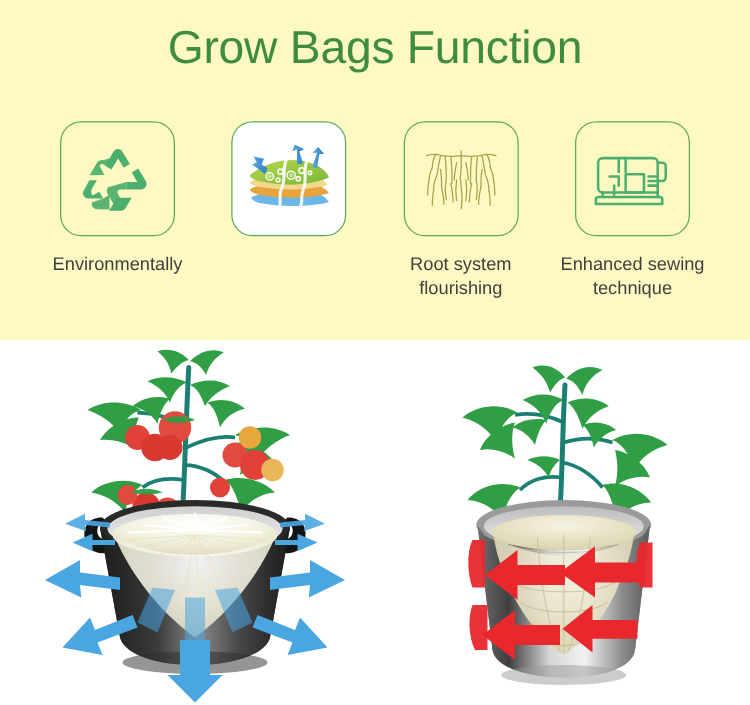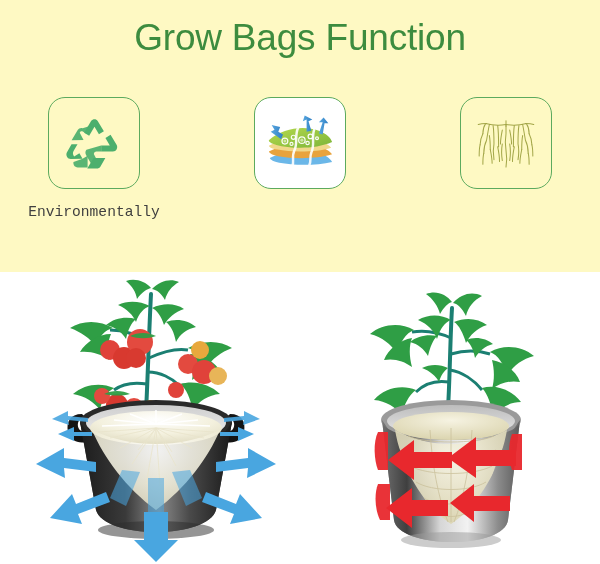--- a/index.html
+++ b/index.html
@@ -66,21 +66,21 @@
     justify-content: center;
     background: transparent;
   }
   .feature-card.filled { background: #ffffff; }
   .feature-label {
     margin-top: 14px;
     font-size: 14.6px;
     line-height: 1.28;
     color: #3f3f3f;
     text-align: center;
-    font-family: Liberation Mono, monospace;
+    font-family: Liberation Sans, sans-serif;
   }
 
   
   .scene {
     position: absolute;
     left: 0; top: 272px;
     width: 600px;
     height: 292px;
     background: #ffffff;
   }
@@ -189,22 +189,47 @@
               <path d="M36 18 C35 23 34 28 34 33 M44 18 C45 23 46 28 46 33"></path>
               <path d="M15 22 C13 26 12 30 12 34 M65 22 C67 26 68 30 68 34"></path>
               <path d="M12 34 C11 38 11 42 11 46 M68 34 C69 38 69 42 69 46"></path>
               <path d="M23 39 C24 44 25 49 25 54 M57 39 C56 44 55 49 55 54"></path>
               <path d="M16 43 C15 47 15 51 15 55 M64 43 C65 47 65 51 65 55"></path>
               <path d="M36 33 C35 39 35 45 36 51 M44 33 C45 39 45 45 44 51"></path>
               <path d="M10 12 C13 11 16 11 19 11 M70 12 C67 11 64 11 61 11"></path>
             </g>
           </svg>
         </div>
+        <div class="feature-label">
+          <span>Root system</span><br>
+          <span>flourishing</span>
+        </div>
       </div>
 
+      <div class="feature">
+        <div class="feature-card">
+          <svg width="66" height="60" viewBox="0 0 72 64">
+            <g fill="none" stroke="#4caf6d" stroke-width="2.2" stroke-linejoin="round" stroke-linecap="round">
+              <path d="M10 14 h44 a4 4 0 0 1 4 4 v26 h-48 a4 4 0 0 1 -4 -4 v-22 a4 4 0 0 1 4 -4z"></path>
+              <path d="M58 18 h4 a3 3 0 0 1 3 3 v10 a3 3 0 0 1 -3 3 h-4"></path>
+              <path d="M24 14 v12 M30 14 v12"></path>
+              <path d="M16 30 h8 v8"></path>
+              <path d="M20 38 v8"></path>
+              <path d="M30 28 h16 v16 h-16z"></path>
+              <path d="M50 30 h8 M50 34 h8 M50 38 h8"></path>
+              <path d="M6 48 h54 a2 2 0 0 1 2 2 v4 h-58 v-4 a2 2 0 0 1 2 -2z"></path>
+              <path d="M10 44 v4 M58 44 v4"></path>
+            </g>
+          </svg>
+        </div>
+        <div class="feature-label">
+          <span>Enhanced sewing</span><br>
+          <span>technique</span>
+        </div>
+      </div>
 
     </div>
   </div>
 
   <div class="scene">
 
     <div class="scene-left">
       <svg width="300" height="292" viewBox="0 0 300 292">
         <defs>
           <linearGradient id="bagBody" x1="0" y1="0" x2="1" y2="0">

